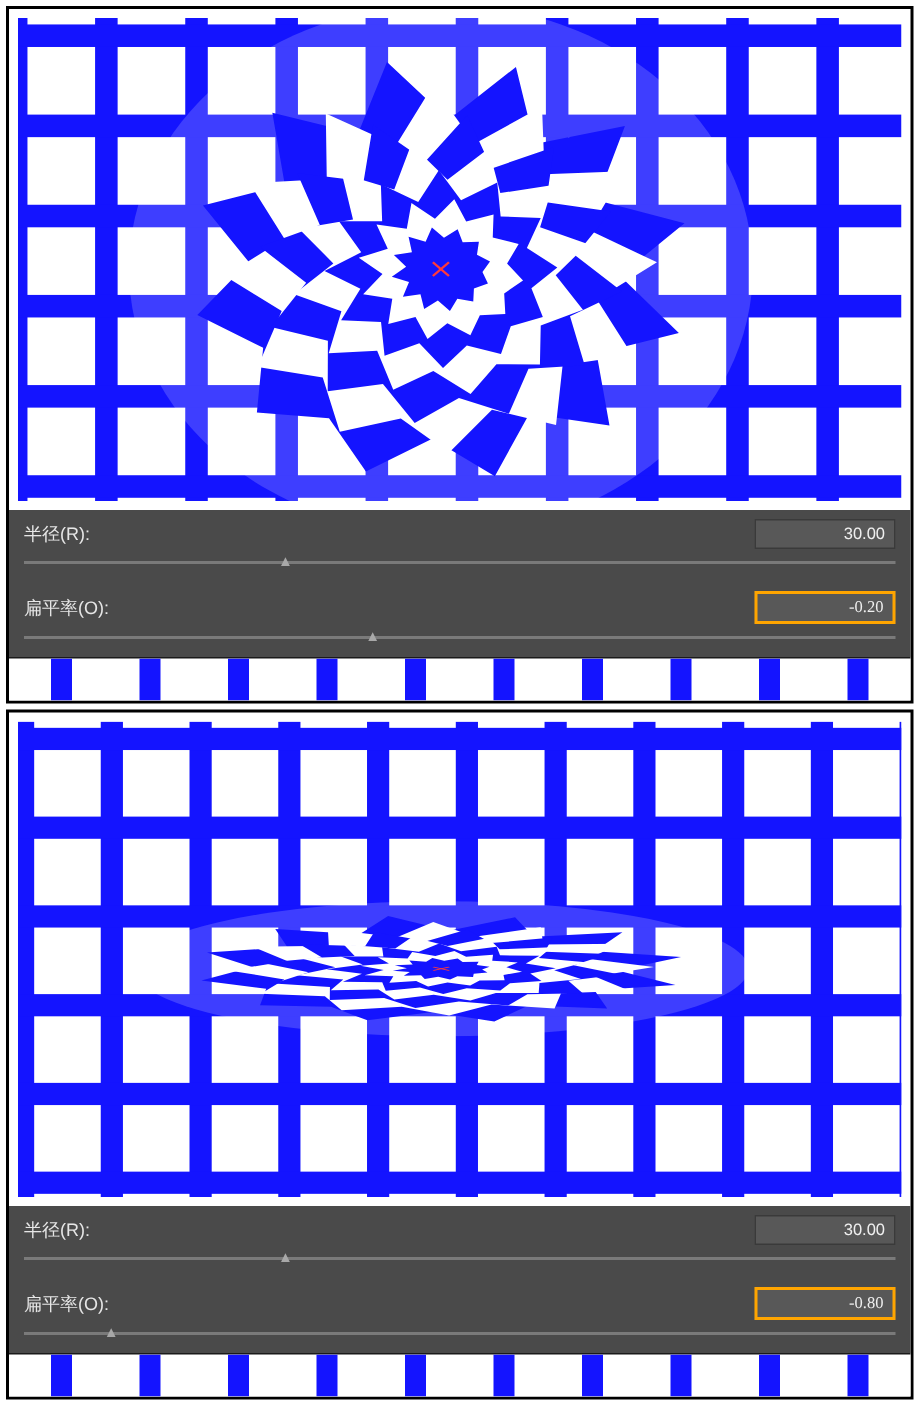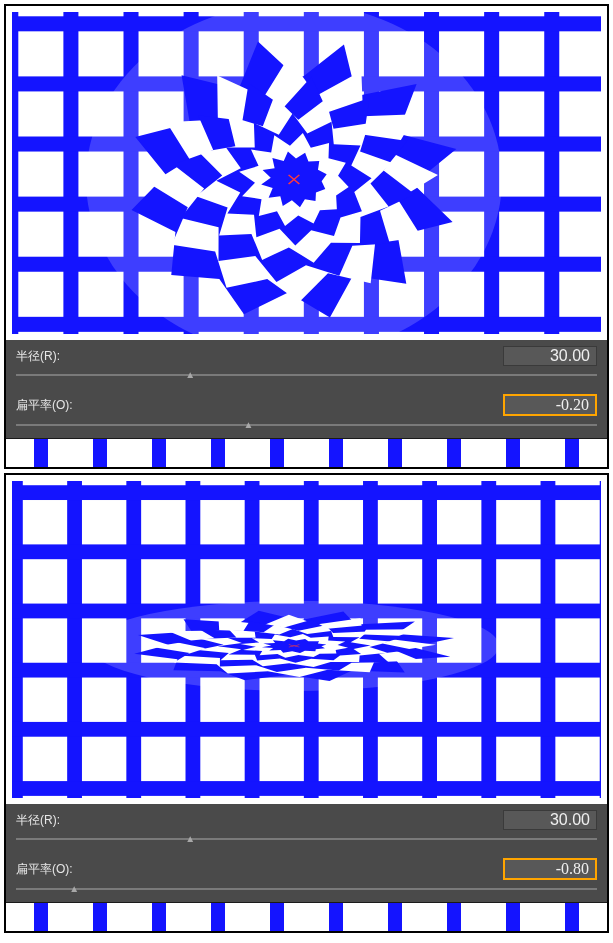--- a/index.html
+++ b/index.html
@@ -67,21 +67,21 @@
 
 .ctrl-spacer { flex: 1; }
 
 .ctrl-input {
   width: 94px;
   height: 20px;
   box-sizing: border-box;
   background: #585858;
   border: 1px solid #3a3a3a;
   color: #efefef;
-  font-size: 16px;
+  font-size: 11px;
   text-align: right;
   padding: 2px 6px;
   font-family: inherit;
 }
 
 .ctrl-input.highlighted {
   border: 2px solid #ffa500;
   height: 22px;
   font-family: Liberation Serif, serif;
 }

